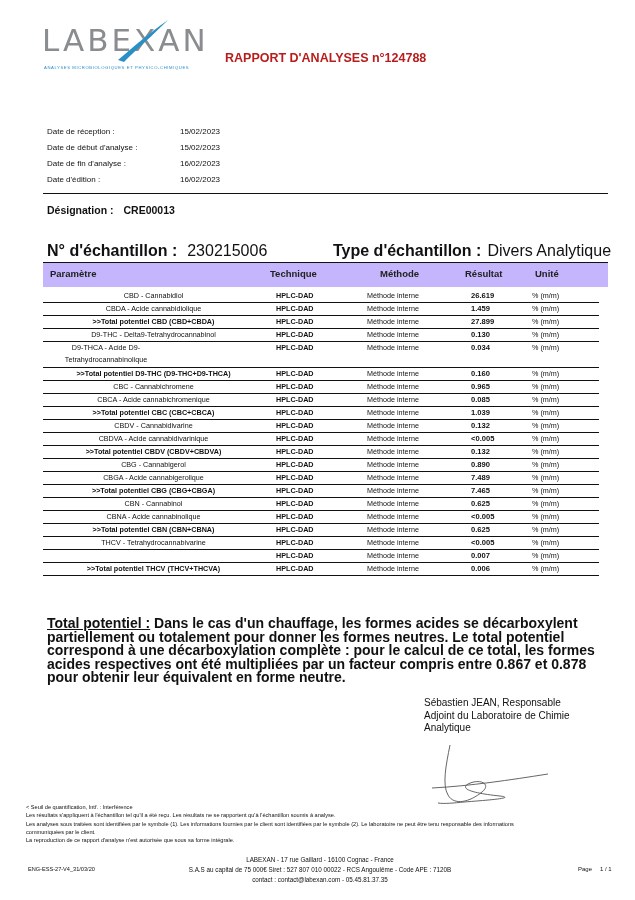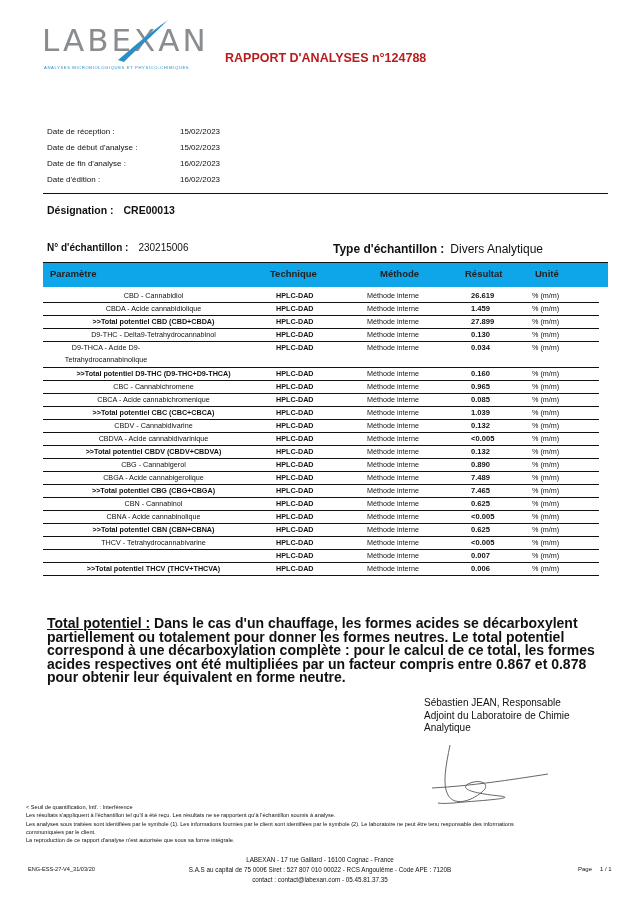--- a/index.html
+++ b/index.html
@@ -21,29 +21,29 @@
   .dates { left: 47px; top: 127px; font-size: 8px; }
   .date-row { height: 16px; display: flex; }
   .date-label { width: 133px; }
   .date-value { width: 80px; }
 
   .rule { height: 1px; background: #111; }
 
   .designation { left: 47px; top: 204px; font-size: 10.5px; font-weight: bold; }
   .designation .val { margin-left: 10px; font-weight: bold; }
 
-  .sample-no { left: 47px; top: 242px; font-size: 10px; }
+  .sample-no { left: 47px; top: 242px; font-size: 16px; }
   .sample-no .lbl { font-weight: bold; }
   .sample-no .val { margin-left: 10px; }
-  .sample-type { left: 333px; top: 242px; font-size: 12px; }
+  .sample-type { left: 333px; top: 242px; font-size: 16px; }
   .sample-type .lbl { font-weight: bold; }
   .sample-type .val { margin-left: 6px; }
 
   
-  .tbl-head { left: 43px; top: 262px; width: 565px; height: 24px; background: #0ea5e9;
+  .tbl-head { left: 43px; top: 262px; width: 565px; height: 24px; background: #c4b5fd;
               border-top: 1.5px solid #111; font-size: 9.5px; font-weight: bold; color: #222; }
   .th { position: absolute; top: 5px; }
   .tbl { left: 43px; top: 290px; width: 556px; font-size: 7.2px; }
   .row { position: relative; border-bottom: 1px solid #111; height: 12px; }
   .row.tall { height: 25px; }
   .cell { position: absolute; top: 1px; white-space: nowrap; }
   .c-param { left: 3px; width: 215px; white-space: normal; line-height: 12px; top: 0; text-align: center; }
   .c-tech { left: 233px; font-weight: bold; }
   .c-meth { left: 324px; }
   .c-res { left: 428px; font-weight: bold; font-size: 7.6px; }

